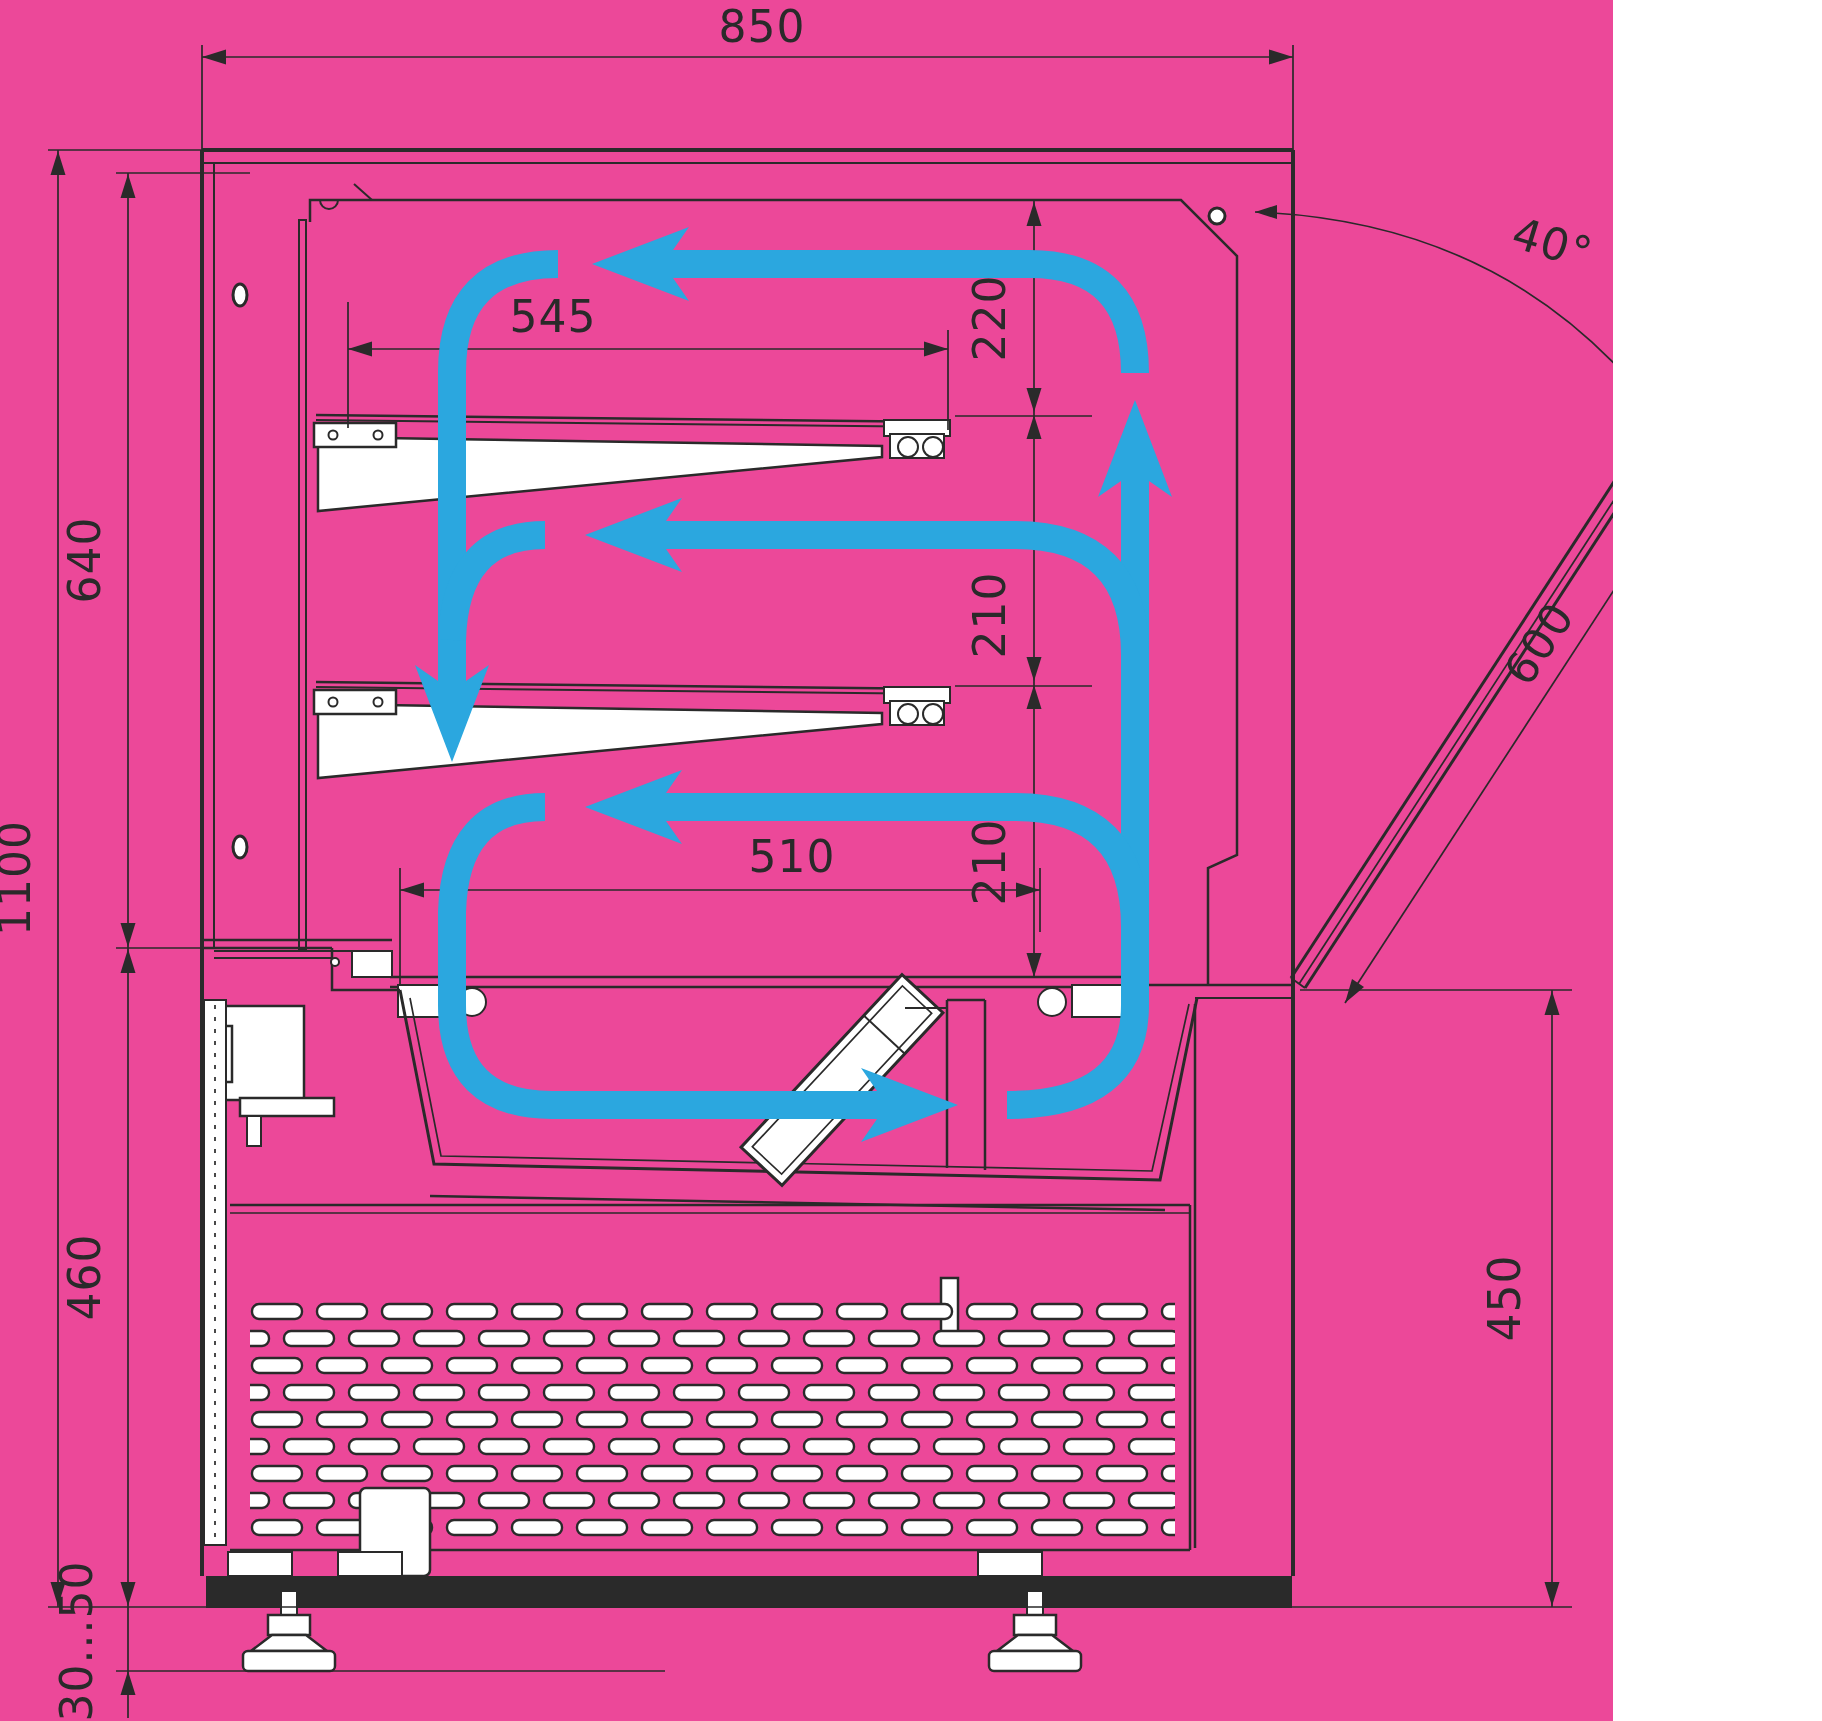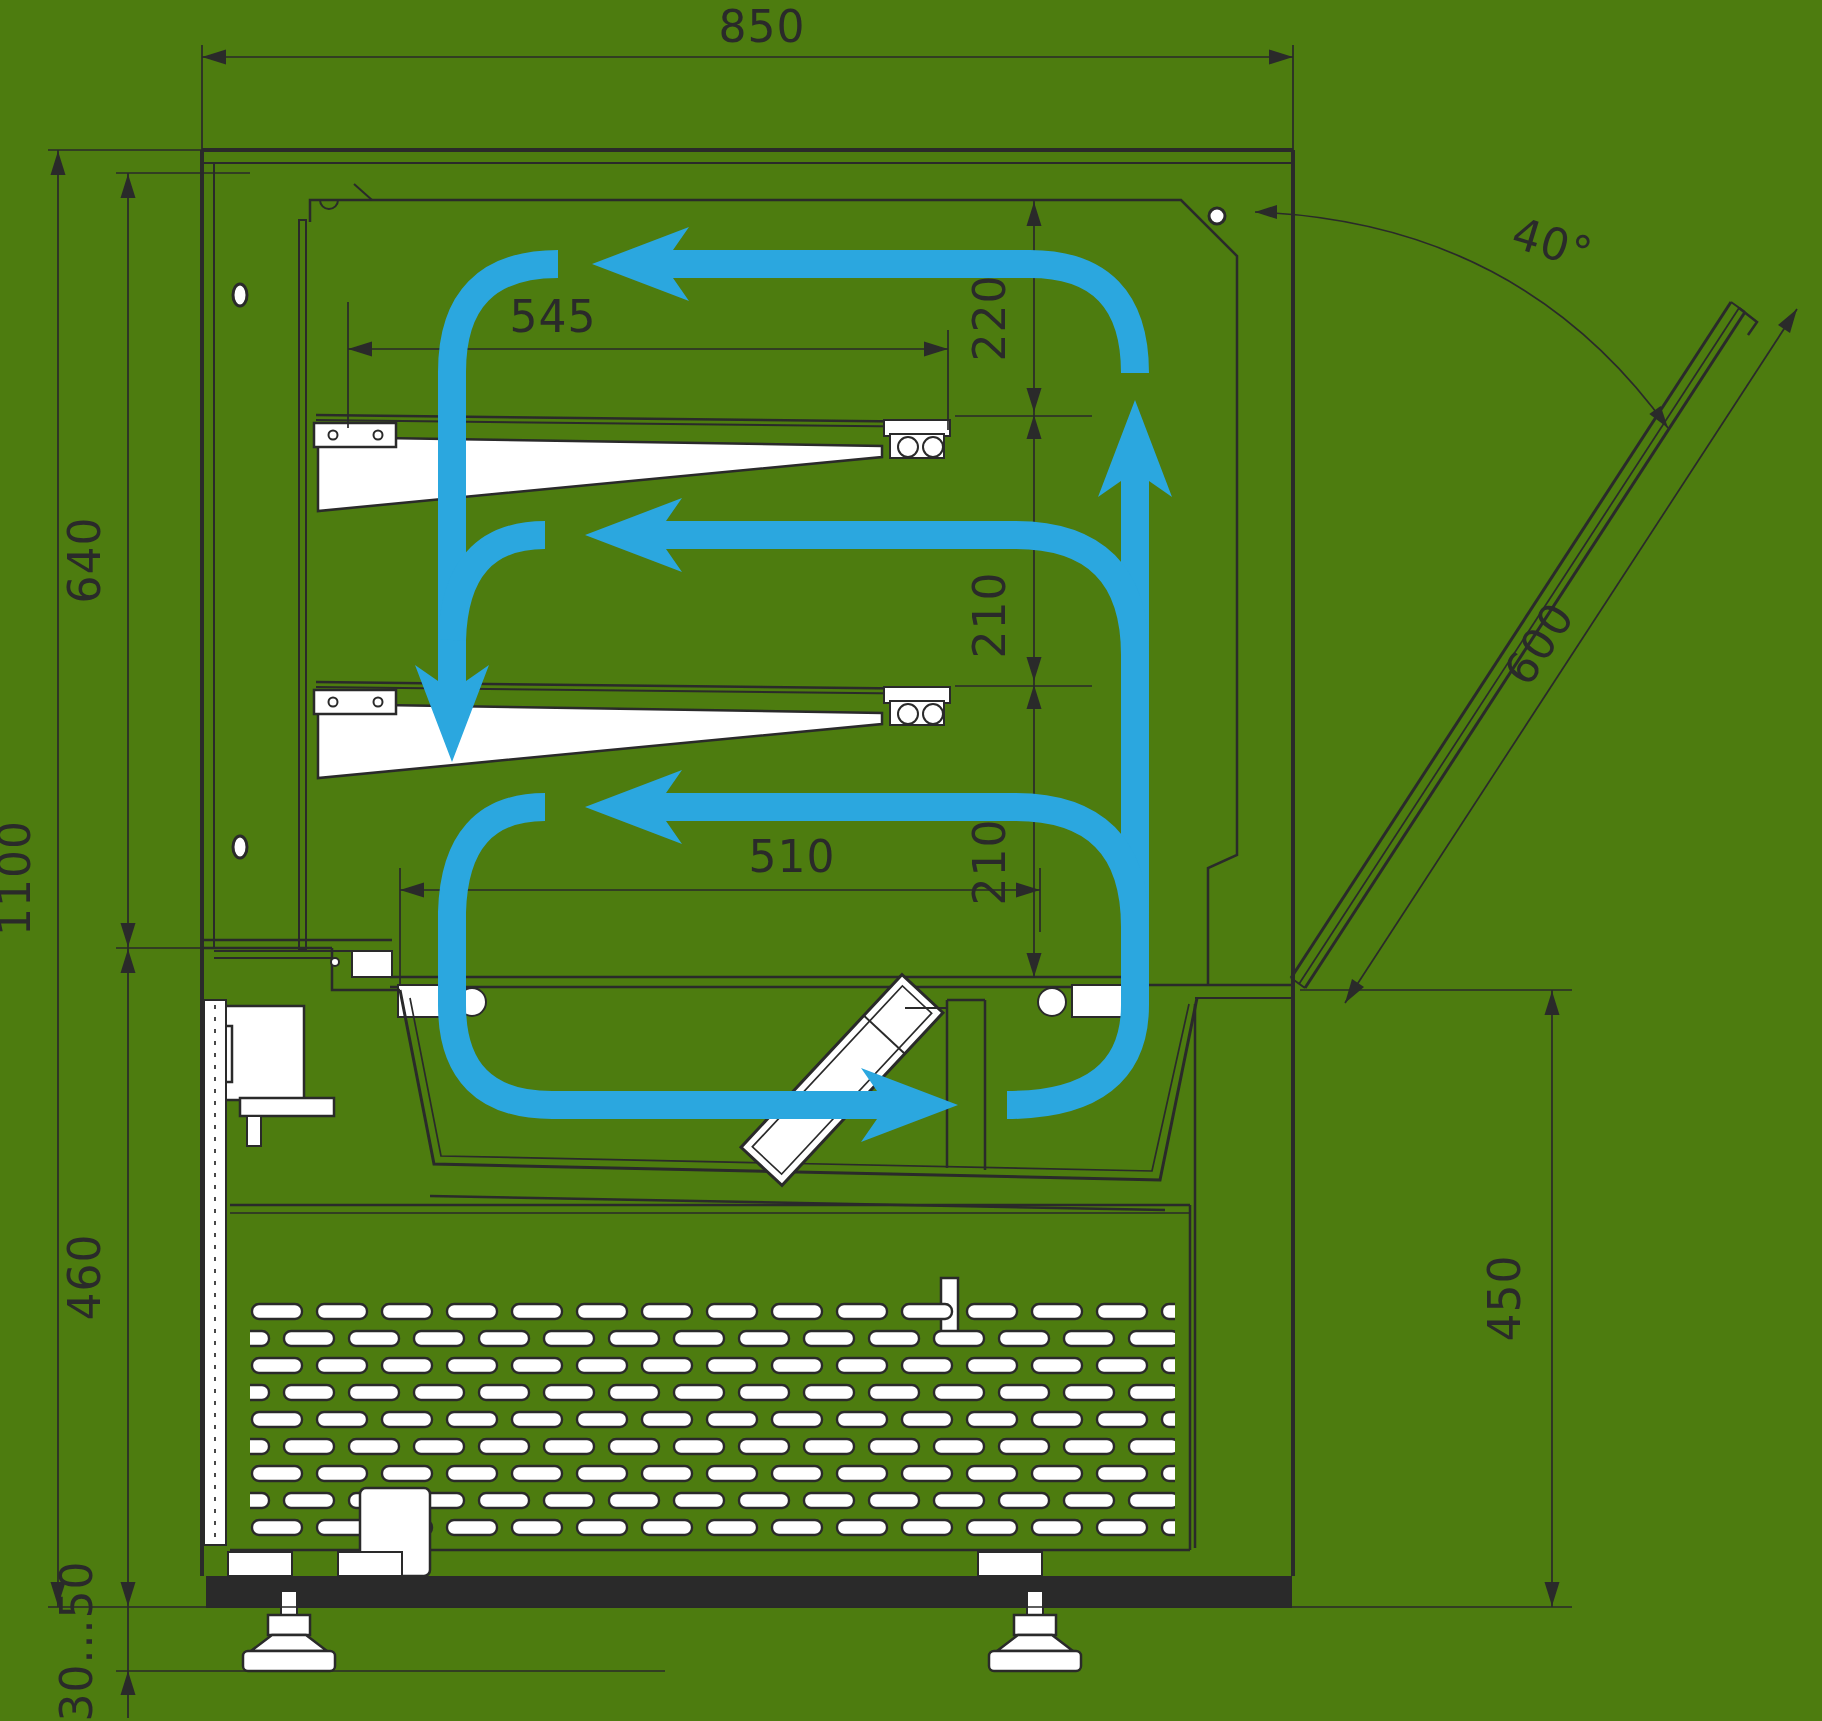--- a/index.html
+++ b/index.html
@@ -1,16 +1,16 @@
 <!DOCTYPE html>
 <html><head>
 <meta charset="utf-8">
 <style>
   html,body{margin:0;padding:0;background:#fff;}
-  .stage{position:relative;width:1822px;height:1721px;background:#4d7c0f;overflow:hidden;}
+  .stage{position:relative;width:1613px;height:1721px;background:#ec4899;overflow:hidden;}
   svg{display:block;}
   .dim-text{font-family:"DejaVu Sans",sans-serif;font-size:44px;fill:#2a2a2a;letter-spacing:1px;}
   .ln{stroke:#2a2a2a;fill:none;}
   .w4{stroke-width:4px;}
   .w3{stroke-width:3px;}
   .w25{stroke-width:2.5px;}
   .w2{stroke-width:2px;}
   .thin{stroke-width:1.7px;}
   .fillw{fill:#ffffff;}
   .arrow{fill:#2a2a2a;stroke:none;}

